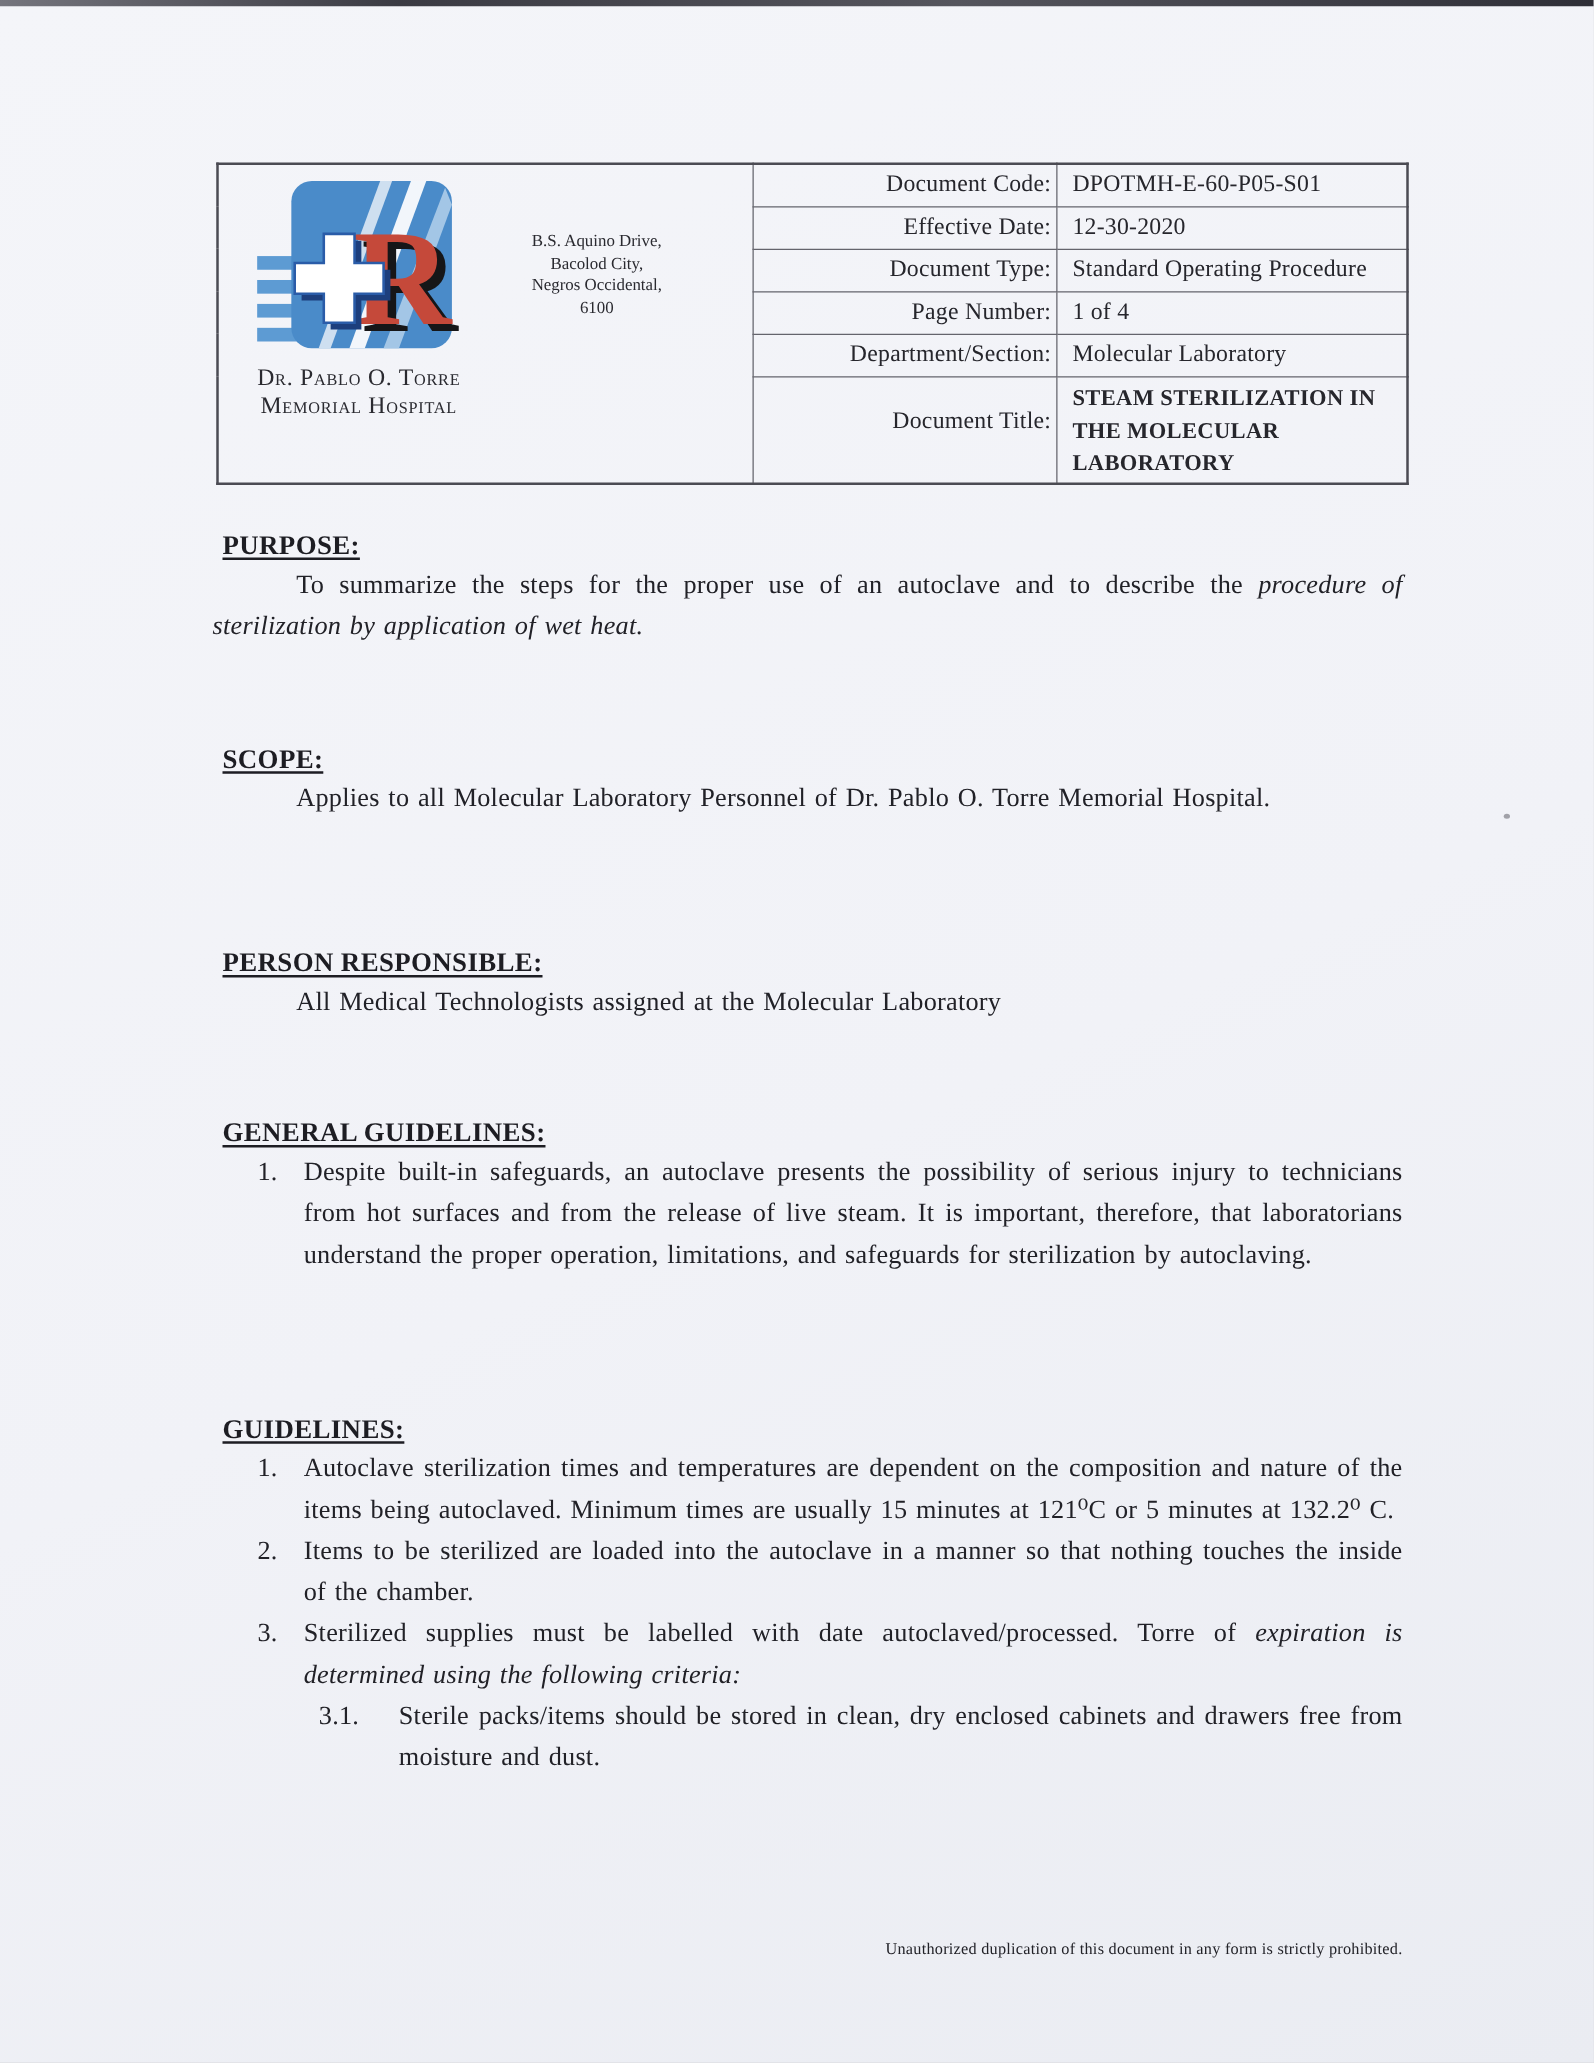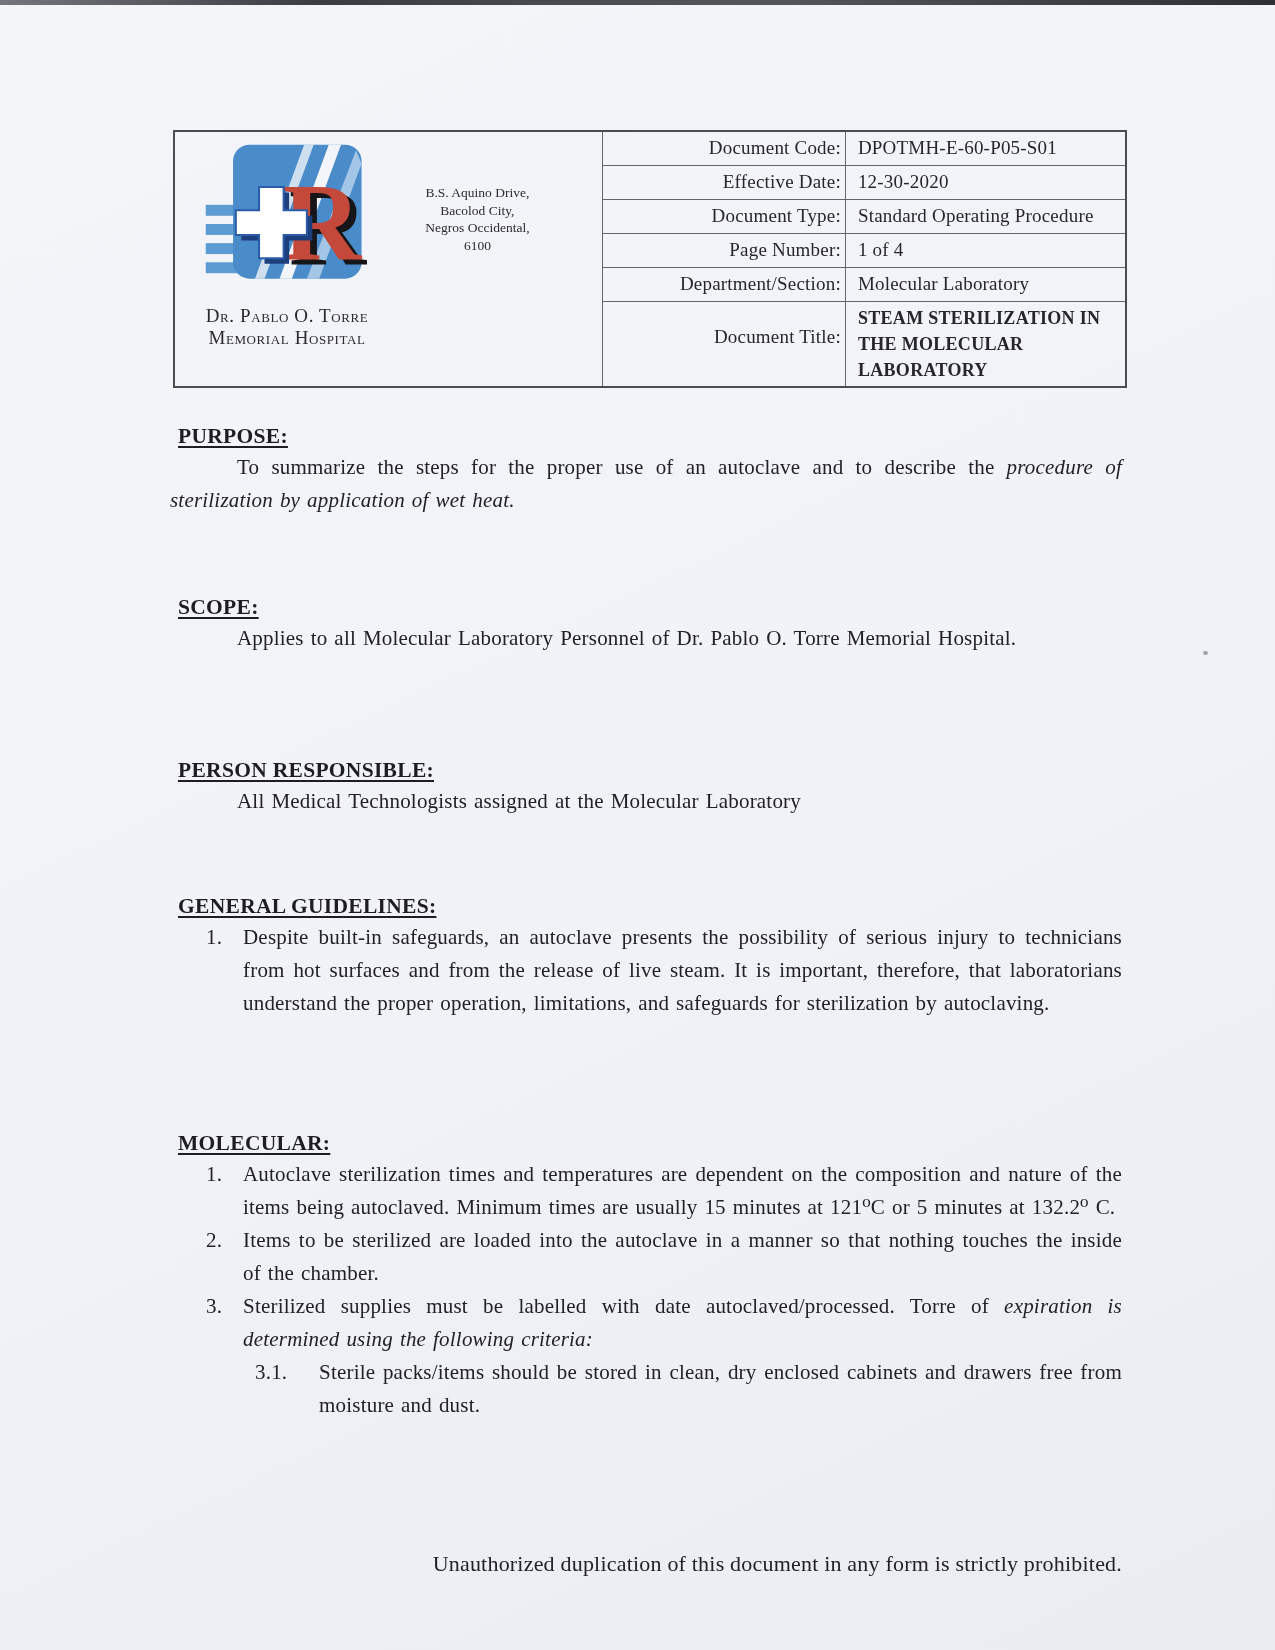--- a/index.html
+++ b/index.html
@@ -44,21 +44,21 @@
   tr.title-row td.lbl { vertical-align:top; padding-top:24px; }
   td.val.title { font-weight:bold; font-size:18px; line-height:26px; letter-spacing:.3px; }
 
   .logo-flex { display:flex; padding-left:24px; }
   .logo-art { width:164px; flex:0 0 164px; }
   .address {
     flex:1; text-align:center; font-size:13.5px; line-height:17.5px;
     margin-top:42px; color:#2a2a30; padding-right:10px;
   }
   .hospital-name {
-    width:212px; margin-left:2px; margin-top:15px; text-align:center;
+    width:212px; margin-left:2px; margin-top:2px; text-align:center;
     font-variant:small-caps; font-size:19px; line-height:22px;
     letter-spacing:.6px; color:#2a2a30;
   }
 
   
   .section { position:absolute; left:170px; width:952px; }
   .sec-heading {
     font-size:21.5px; font-weight:bold; line-height:30px;
     text-decoration:underline; text-decoration-thickness:2px; text-underline-offset:3px;
     margin:0 0 0 8px; letter-spacing:.3px; color:#1d1d23;
@@ -80,21 +80,21 @@
   .li.sub .num { flex:0 0 64px; }
 
   #sec-purpose   { top:421px; }
   #sec-scope     { top:592px; }
   #sec-person    { top:755px; }
   #sec-guidelines{ top:891px; }
   #sec-procedure { top:1128px; }
 
   .footer-note {
     position:absolute; top:1551px; right:153px;
-    font-size:22px; letter-spacing:.2px; color:#222228;
+    font-size:13px; letter-spacing:.2px; color:#222228;
   }
 </style>
 </head>
 <body>
 
 <div class="page">
   <div class="edge-strip"></div>
   <div class="artifact-dot"></div>
 
   <table class="doc-table">
@@ -173,21 +173,21 @@
     <h2 class="sec-heading">GENERAL GUIDELINES:</h2>
     <div class="olist">
       <div class="li">
         <span class="num">1.</span>
         <div class="li-text">Despite built-in safeguards, an autoclave presents the possibility of serious injury to technicians from hot surfaces and from the release of live steam. It is important, therefore, that laboratorians understand the proper operation, limitations, and safeguards for sterilization by autoclaving.</div>
       </div>
     </div>
   </div>
 
   <div class="section" id="sec-procedure">
-    <h2 class="sec-heading">MOLECULAR:</h2>
+    <h2 class="sec-heading">GUIDELINES:</h2>
     <div class="olist">
       <div class="li">
         <span class="num">1.</span>
         <div class="li-text">Autoclave sterilization times and temperatures are dependent on the composition and nature of the items being autoclaved. Minimum times are usually 15 minutes at 121⁰C or 5 minutes at 132.2⁰ C.</div>
       </div>
       <div class="li">
         <span class="num">2.</span>
         <div class="li-text">Items to be sterilized are loaded into the autoclave in a manner so that nothing touches the inside of the chamber.</div>
       </div>
       <div class="li">

